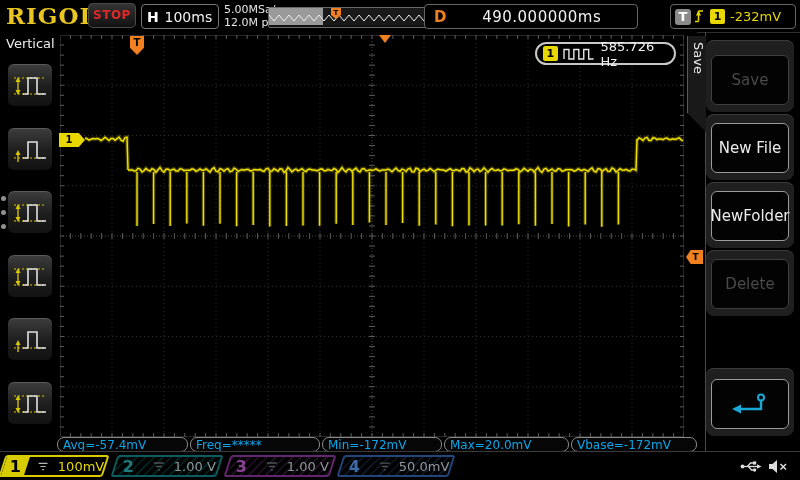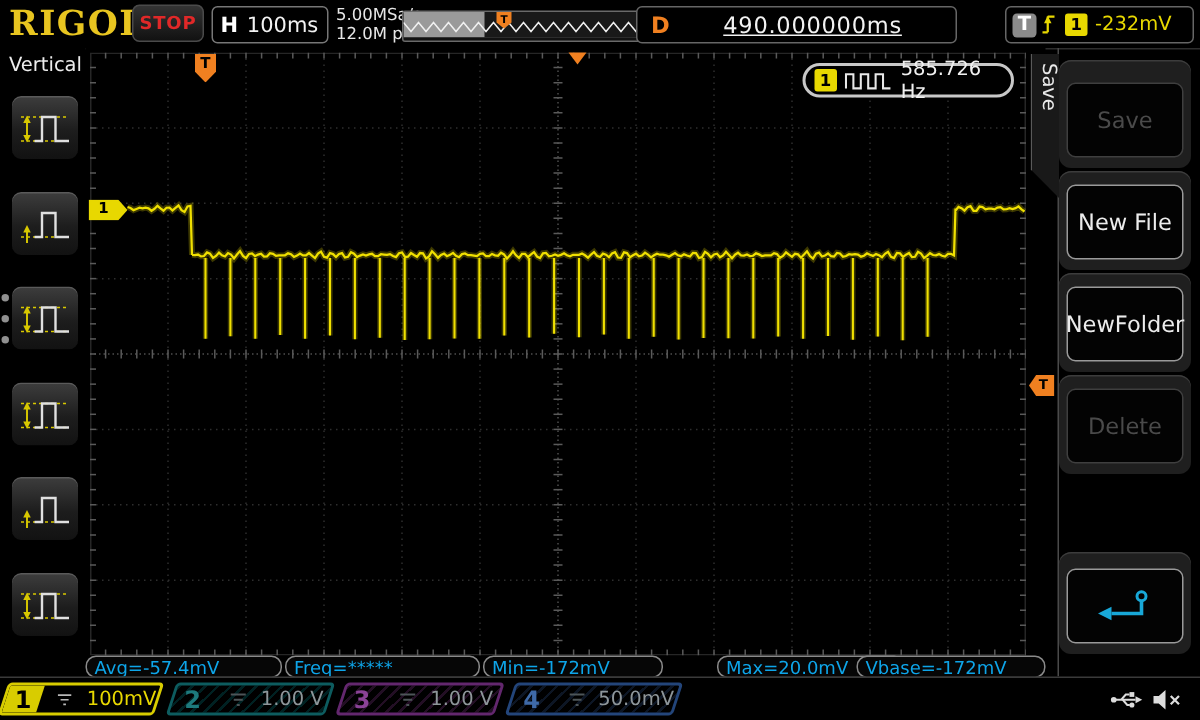--- a/index.html
+++ b/index.html
@@ -15,21 +15,21 @@
         color:#e02828;font-weight:bold;font-size:12px;line-height:25px;text-align:center;letter-spacing:.5px;}
   .hbox{position:absolute;left:141px;top:4px;width:76px;height:23px;border:1px solid #777;border-radius:4px;
         background:#000;display:flex;align-items:center;}
   .hlab{color:#fff;font-weight:bold;font-size:14px;margin-left:5px;}
   .hval{flex:1;text-align:center;color:#f2f2f2;font-size:14px;}
   .acq{position:absolute;left:224px;top:3px;color:#e6e6e6;font-size:11px;line-height:13px;}
   .thumb{position:absolute;left:268px;top:7px;width:236px;height:19px;border:1px solid #6a6a6a;border-radius:2px;background:#111;}
   .dbox{position:absolute;left:424px;top:4px;width:212px;height:23px;border:1px solid #666;border-radius:4px;
         background:#000;display:flex;align-items:center;}
   .dlab{color:#f08020;font-weight:bold;font-size:15px;margin-left:9px;}
-  .dval{flex:1;text-align:center;color:#f2f2f2;font-size:15px;letter-spacing:.5px;text-decoration:underline;}
+  .dval{flex:1;text-align:center;color:#f2f2f2;font-size:15px;letter-spacing:.5px;}
   .tbox{position:absolute;left:670px;top:4px;width:124px;height:23px;border:1px solid #666;border-radius:4px;
         background:#000;display:flex;align-items:center;}
   .tlab{width:16px;height:16px;margin-left:4px;background:#8a8a8a;border-radius:3px;color:#fff;
         font-weight:bold;font-size:13px;line-height:16px;text-align:center;}
   .tsrc{width:15px;height:15px;margin-left:3px;background:#e8d800;border-radius:2px;color:#000;
         font-weight:bold;font-size:11px;line-height:15px;text-align:center;}
   .tlev{color:#e8d800;font-size:13px;margin-left:5px;}
 
   
   .lsidebar{position:absolute;left:0;top:32px;width:57px;height:419px;background:#000;}
@@ -556,21 +556,21 @@
     <span class="fqch">1</span>
     <svg width="32" height="12" viewBox="0 0 32 12" style="margin-left:5px;">
       <path d="M1 11 V1.5 H6 V11 H11 V1.5 H16 V11 H21 V1.5 H26 V11 H31" stroke="#e8e8e8" stroke-width="1.4" fill="none"></path>
     </svg>
     <span class="fqval">585.726 Hz</span>
   </div>
 
   <div class="meas" style="left:0;width:131px;">Avg=-57.4mV</div>
   <div class="meas" style="left:133px;width:130px;">Freq=*****</div>
   <div class="meas" style="left:265px;width:120px;">Min=-172mV</div>
-  <div class="meas" style="left:387px;width:125px;margin-left:34px;">Max=20.0mV</div>
+  <div class="meas" style="left:387px;width:125px;">Max=20.0mV</div>
   <div class="meas" style="left:514px;width:126px;">Vbase=-172mV</div>
 </div>
 
 <div class="rline"></div>
 <div class="menutab">Save</div>
 
 <div class="rbtn disabled" style="top:40px;height:72px;">
   <div class="inner">Save</div>
 </div>
 <div class="rbtn" style="top:114px;height:66px;">

